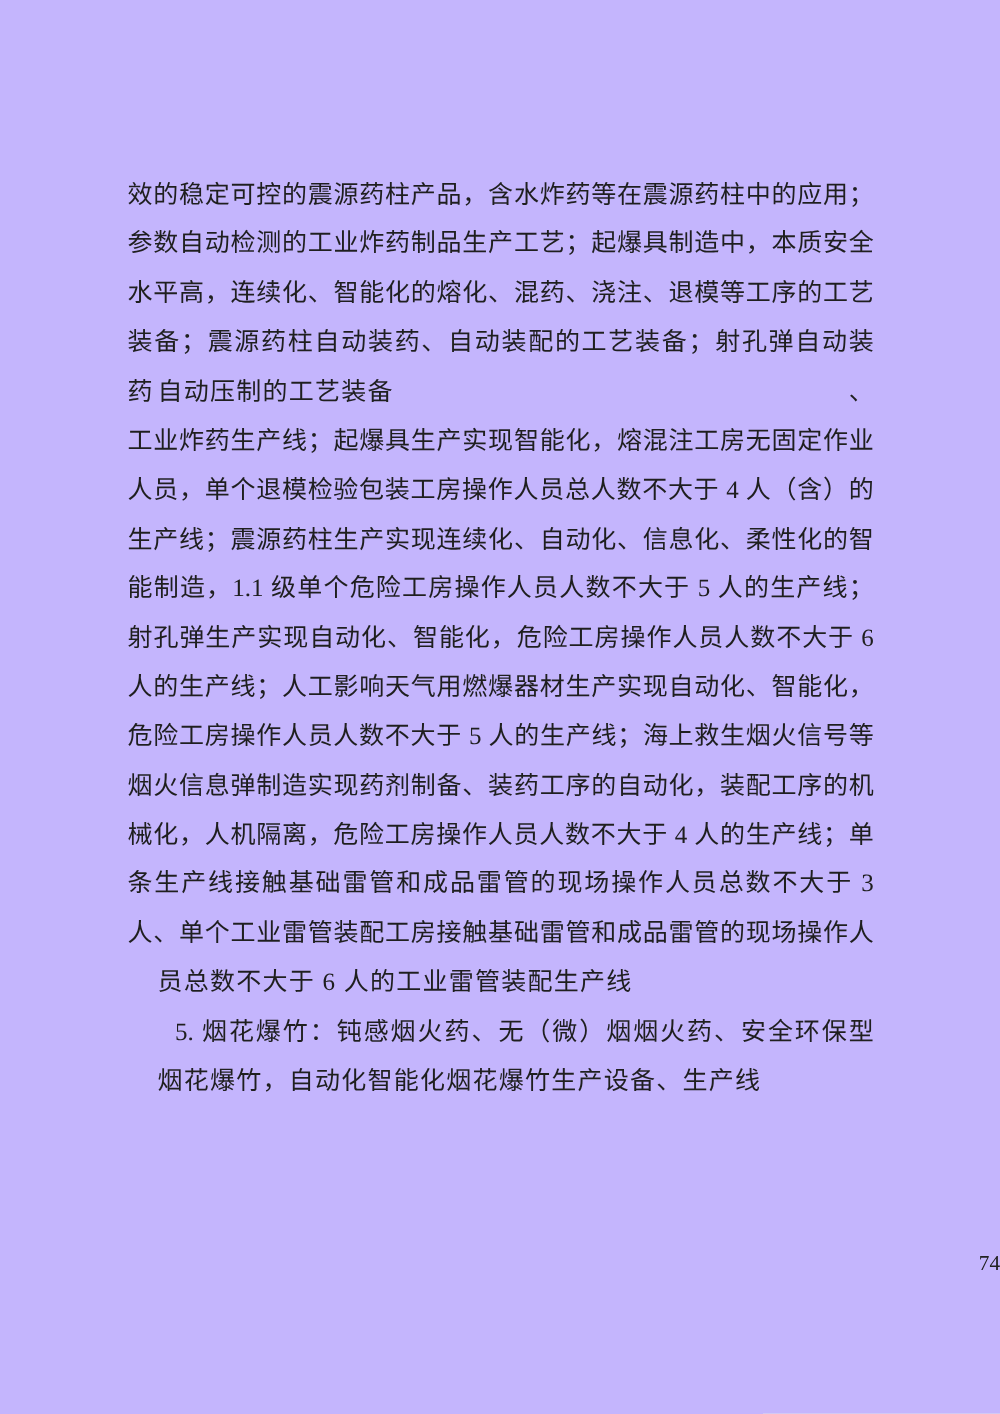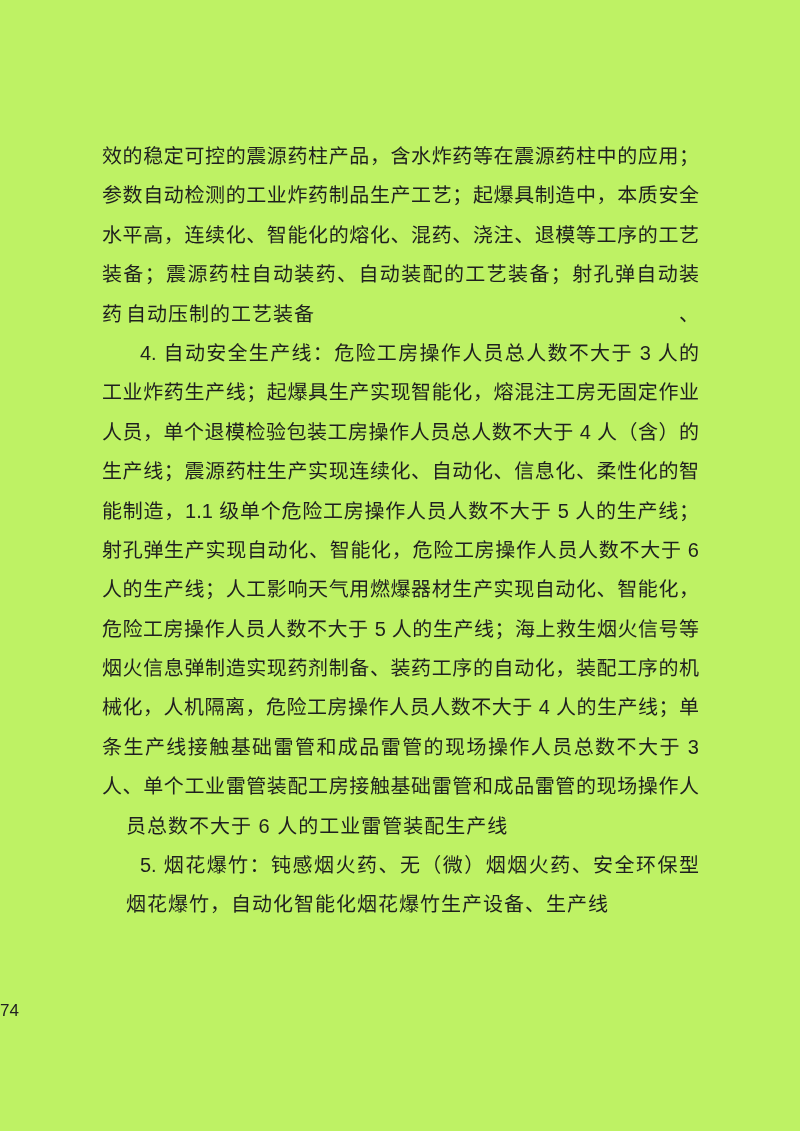--- a/index.html
+++ b/index.html
@@ -5,23 +5,23 @@
   html, body {
     margin: 0;
     padding: 0;
     background: #e8e8e8;
   }
   .page {
     position: relative;
     width: 800px;
     height: 1131px;
     margin: 0 auto;
-    background: #bef264;
+    background: #c4b5fd;
     color: #1f1f1f;
-    font-family: Liberation Sans, sans-serif;
+    font-family: Liberation Serif, serif;
     overflow: hidden;
   }
   .text-block {
     position: absolute;
     left: 102px;
     top: 137px;
     width: 597px;
   }
   .line {
     height: 39.4px;
@@ -40,36 +40,35 @@
     margin-left: 24px;
   }
   .line.indent {
     padding-left: 38px;
   }
   .page-number {
     position: absolute;
     left: 0;
     top: 1001px;
     width: 100%;
-    text-align: left;
+    text-align: right;
     font-size: 17px;
     color: #222222;
   }
 </style>
 </head>
 <body>
 
 <div class="page">
   <div class="text-block">
     <div class="line">效的稳定可控的震源药柱产品，含水炸药等在震源药柱中的应用；</div>
     <div class="line">参数自动检测的工业炸药制品生产工艺；起爆具制造中，本质安全</div>
     <div class="line">水平高，连续化、智能化的熔化、混药、浇注、退模等工序的工艺</div>
     <div class="line">装备；震源药柱自动装药、自动装配的工艺装备；射孔弹自动装药、</div>
     <div class="line para-end">自动压制的工艺装备</div>
-    <div class="line indent">4. 自动安全生产线：危险工房操作人员总人数不大于 3 人的</div>
     <div class="line">工业炸药生产线；起爆具生产实现智能化，熔混注工房无固定作业</div>
     <div class="line">人员，单个退模检验包装工房操作人员总人数不大于 4 人（含）的</div>
     <div class="line">生产线；震源药柱生产实现连续化、自动化、信息化、柔性化的智</div>
     <div class="line">能制造，1.1 级单个危险工房操作人员人数不大于 5 人的生产线；</div>
     <div class="line">射孔弹生产实现自动化、智能化，危险工房操作人员人数不大于 6</div>
     <div class="line">人的生产线；人工影响天气用燃爆器材生产实现自动化、智能化，</div>
     <div class="line">危险工房操作人员人数不大于 5 人的生产线；海上救生烟火信号等</div>
     <div class="line">烟火信息弹制造实现药剂制备、装药工序的自动化，装配工序的机</div>
     <div class="line">械化，人机隔离，危险工房操作人员人数不大于 4 人的生产线；单</div>
     <div class="line">条生产线接触基础雷管和成品雷管的现场操作人员总数不大于 3</div>

